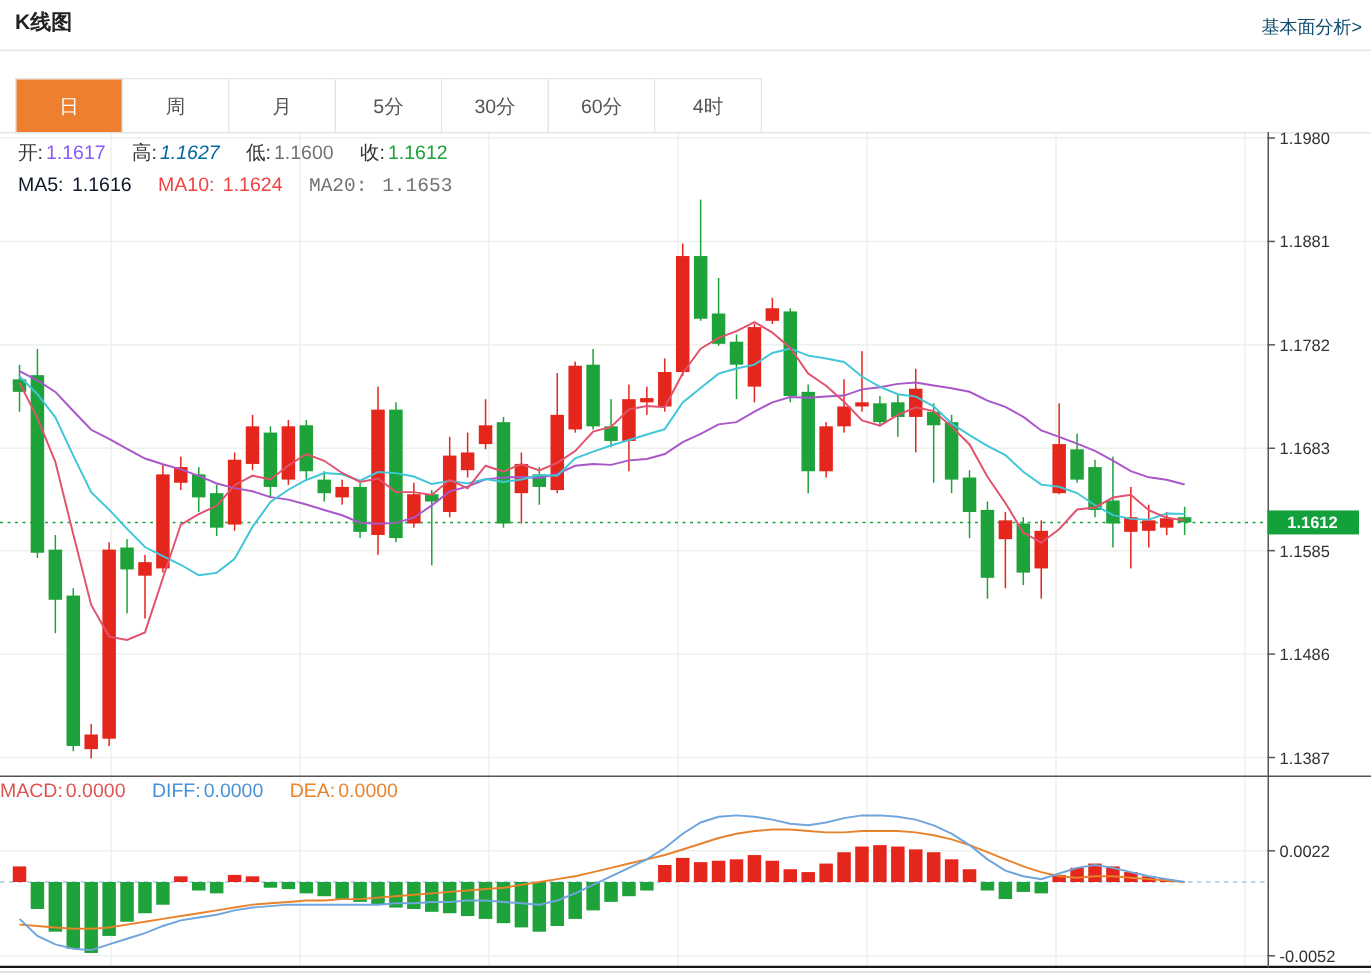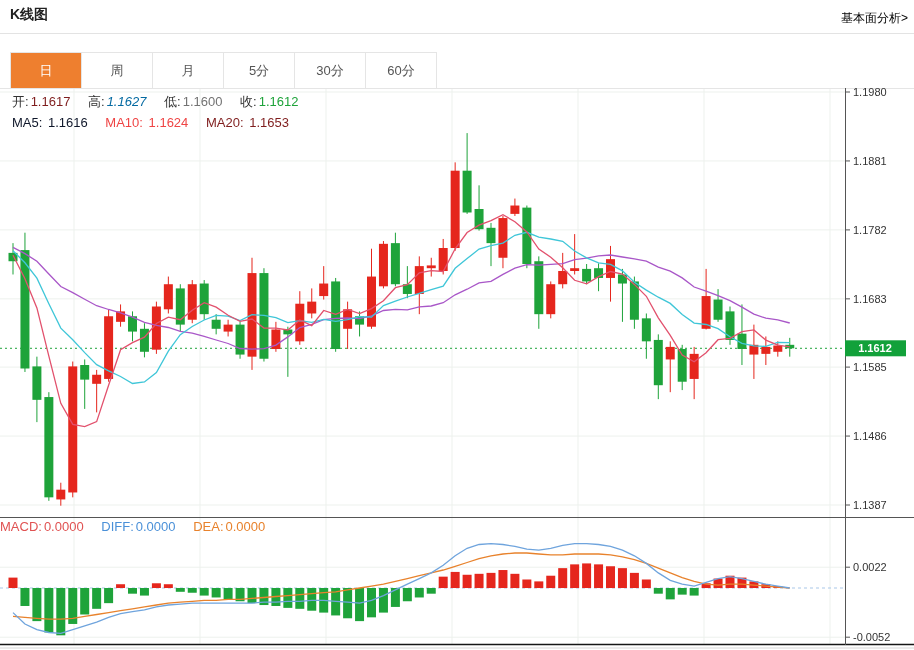--- a/index.html
+++ b/index.html
@@ -22,30 +22,31 @@
   .klegend{position:absolute;top:91px;left:12px;font-size:13px;pointer-events:none;}
   .klegend .row{line-height:21px;white-space:nowrap;}
   .pair{margin-right:14px;}
   .pair .lab{margin-right:2px;}
   .macdlegend{position:absolute;top:519px;left:0;font-size:13px;pointer-events:none;white-space:nowrap;}
 </style>
 </head>
 <body>
 
 <div class="page-title">K线图</div>
-<div class="top-link" style="color: #000000; text-align: right;">基本面分析&gt;</div>
+<div class="top-link" style="color: #0c4a6e; text-align: right;">基本面分析&gt;</div>
 <div class="header-divider"></div>
 
 <div class="tabs">
   <div class="tab active" style="background: rgb(238, 127, 47);">日</div>
   <div class="tab">周</div>
   <div class="tab">月</div>
   <div class="tab">5分</div>
   <div class="tab">30分</div>
   <div class="tab">60分</div>
+  <div class="tab">4时</div>
 </div>
 
 <svg id="chart" width="914" height="562" viewBox="0 0 914 562">
     <line x1="74" y1="0" x2="74" y2="557" stroke="#edf1ed" stroke-width="1"></line>
     <line x1="200" y1="0" x2="200" y2="557" stroke="#edf1ed" stroke-width="1"></line>
     <line x1="326" y1="0" x2="326" y2="557" stroke="#edf1ed" stroke-width="1"></line>
     <line x1="452" y1="0" x2="452" y2="557" stroke="#edf1ed" stroke-width="1"></line>
     <line x1="578" y1="0" x2="578" y2="557" stroke="#edf1ed" stroke-width="1"></line>
     <line x1="704" y1="0" x2="704" y2="557" stroke="#edf1ed" stroke-width="1"></line>
     <line x1="830" y1="0" x2="830" y2="557" stroke="#edf1ed" stroke-width="1"></line>
@@ -284,29 +285,29 @@
     <line x1="845" y1="479.2" x2="850" y2="479.2" stroke="#555555" stroke-width="1"></line>
     <text x="853" y="483.2" fill="#333333" font-size="11">0.0022</text>
     <line x1="845" y1="549.2" x2="850" y2="549.2" stroke="#555555" stroke-width="1"></line>
     <text x="853" y="553.2" fill="#333333" font-size="11">-0.0052</text>
     <rect x="845" y="252.29679595278247" width="61" height="16" fill="#12a13a"></rect>
     <text x="875" y="264.2967959527825" fill="#fff" font-size="11" font-weight="bold" text-anchor="middle">1.1612</text>
   </svg>
 
 <div class="klegend">
   <div class="row">
-    <span class="pair"><span class="lab" style="color: rgb(51, 51, 51);">开:</span><span class="val" style="color: #7f1d1d;">1.1617</span></span>
+    <span class="pair"><span class="lab" style="color: rgb(51, 51, 51);">开:</span><span class="val" style="color: #8b5cf6;">1.1617</span></span>
     <span class="pair"><span class="lab" style="color: rgb(51, 51, 51);">高:</span><span class="val" style="color: #0369a1; font-style: italic;">1.1627</span></span>
     <span class="pair"><span class="lab" style="color: rgb(51, 51, 51);">低:</span><span class="val" style="color: #737373;">1.1600</span></span>
     <span class="pair"><span class="lab" style="color: rgb(51, 51, 51);">收:</span><span class="val" style="color: rgb(30, 163, 58);">1.1612</span></span>
   </div>
   <div class="row">
     <span class="pair" style="color: #0f172a;"><span class="lab">MA5:</span> <span>1.1616</span></span>
     <span class="pair" style="color: #ef4444;"><span class="lab">MA10:</span> <span>1.1624</span></span>
-    <span class="pair" style="color: #7f1d1d;"><span class="lab">MA20:</span> <span>1.1653</span></span>
+    <span class="pair" style="color: #737373; font-family: Liberation Mono, monospace;"><span class="lab">MA20:</span> <span>1.1653</span></span>
   </div>
 </div>
 
 <div class="macdlegend">
   <span class="pair" style="color: rgb(224, 82, 82);"><span class="lab">MACD:</span><span>0.0000</span></span>
   <span class="pair" style="color: rgb(74, 144, 216);"><span class="lab">DIFF:</span><span>0.0000</span></span>
   <span class="pair" style="color: rgb(232, 130, 44);"><span class="lab">DEA:</span><span>0.0000</span></span>
 </div>
 
 </body></html>

